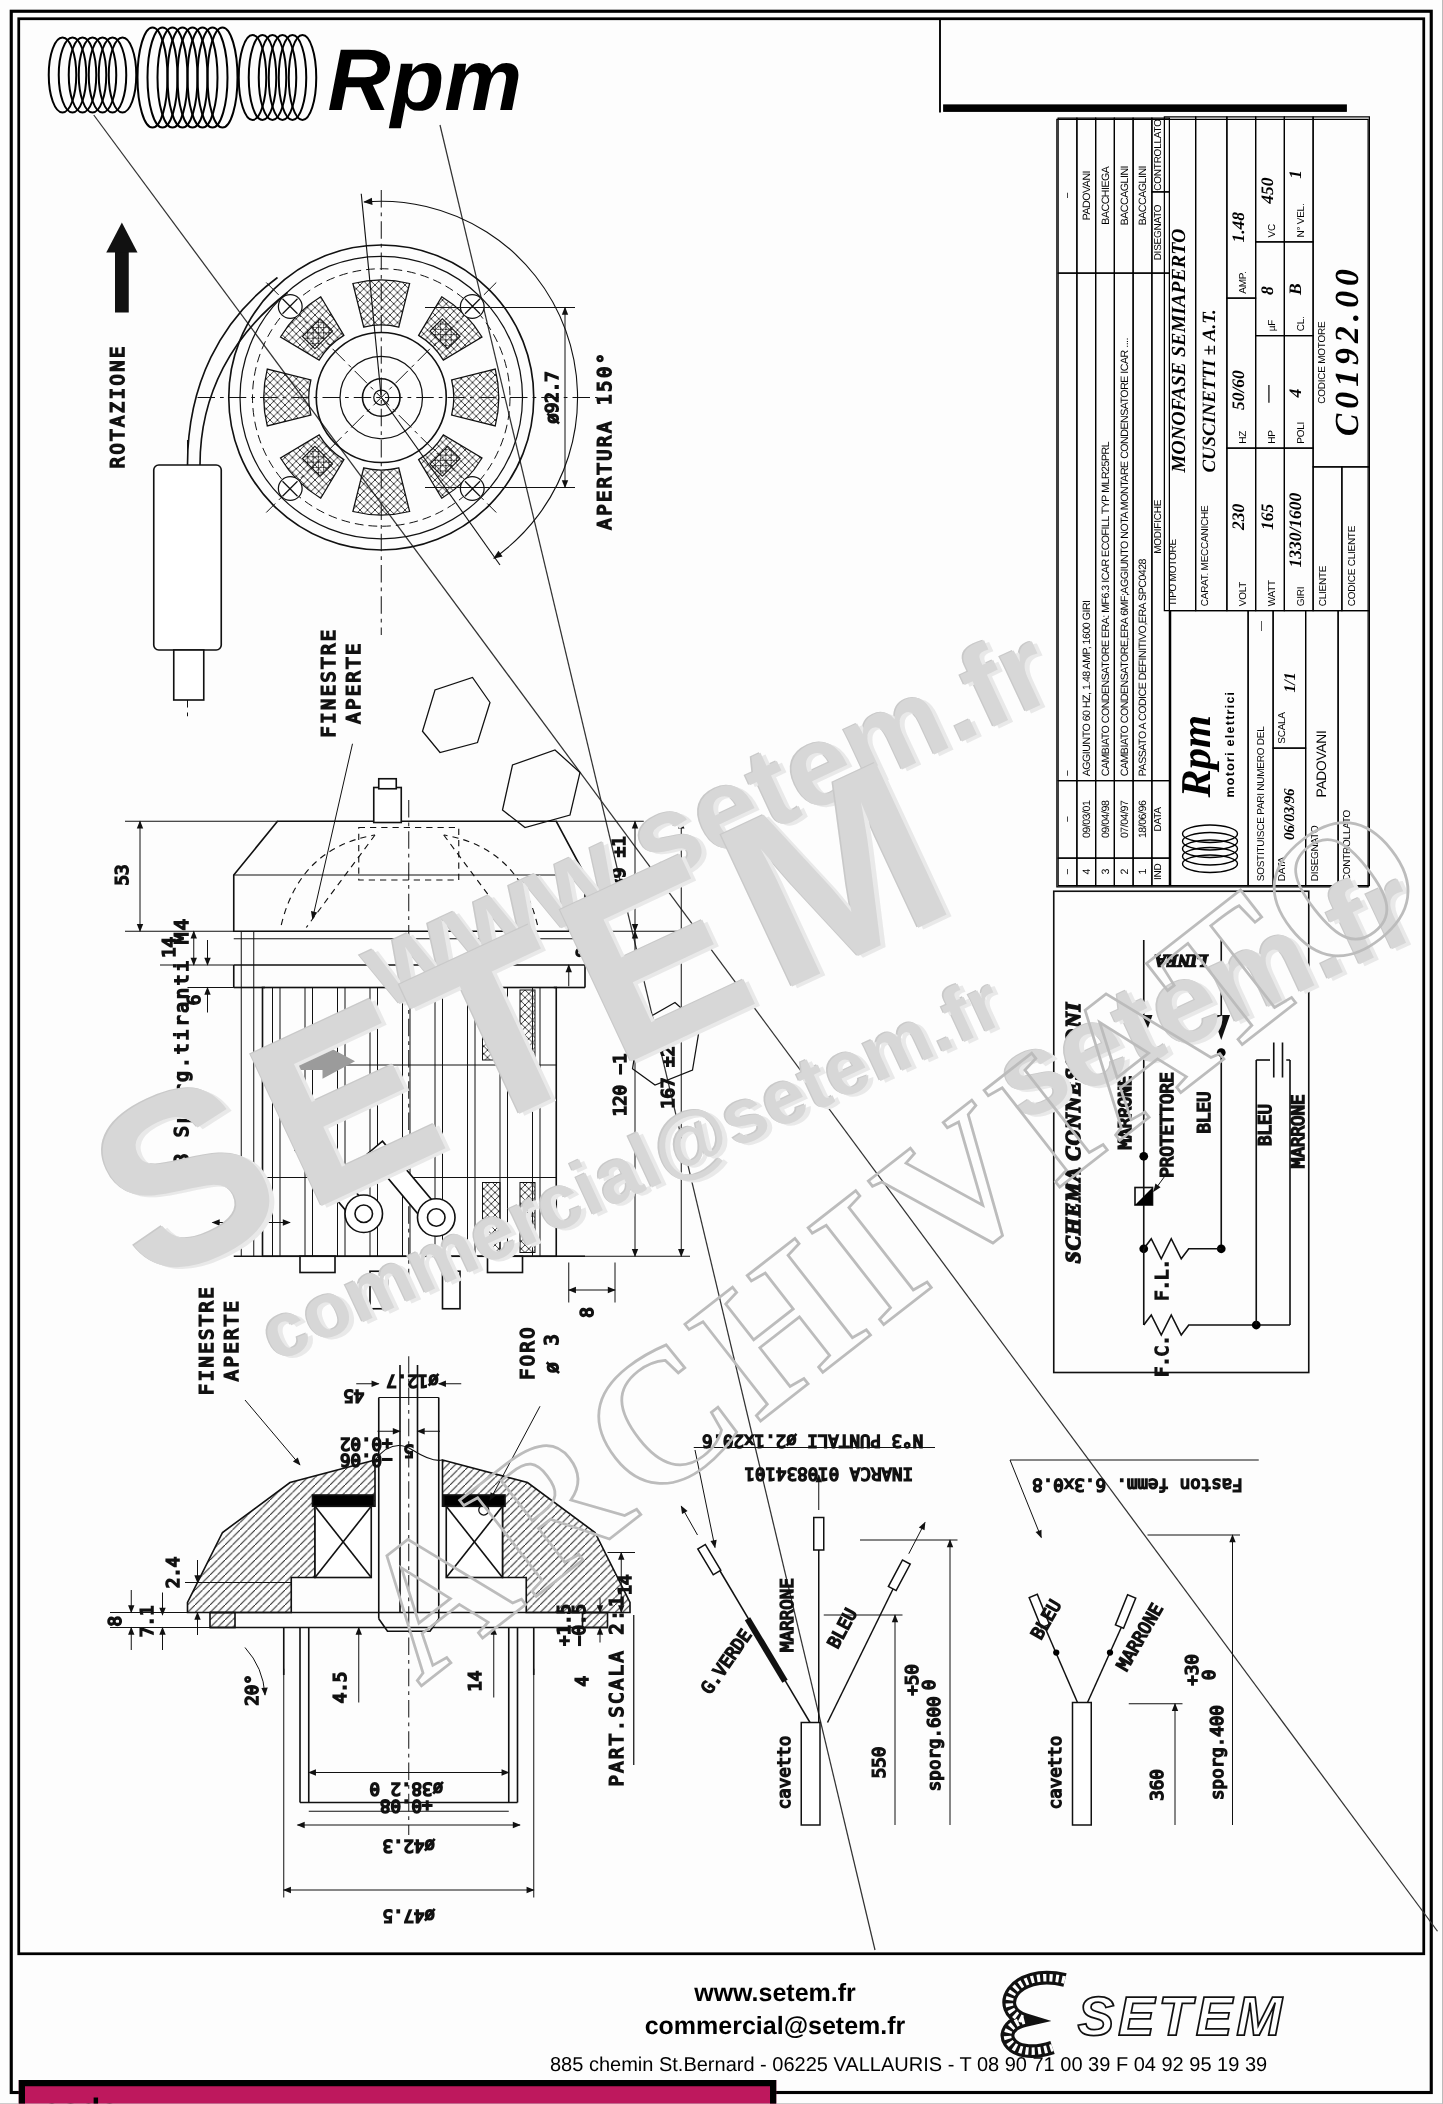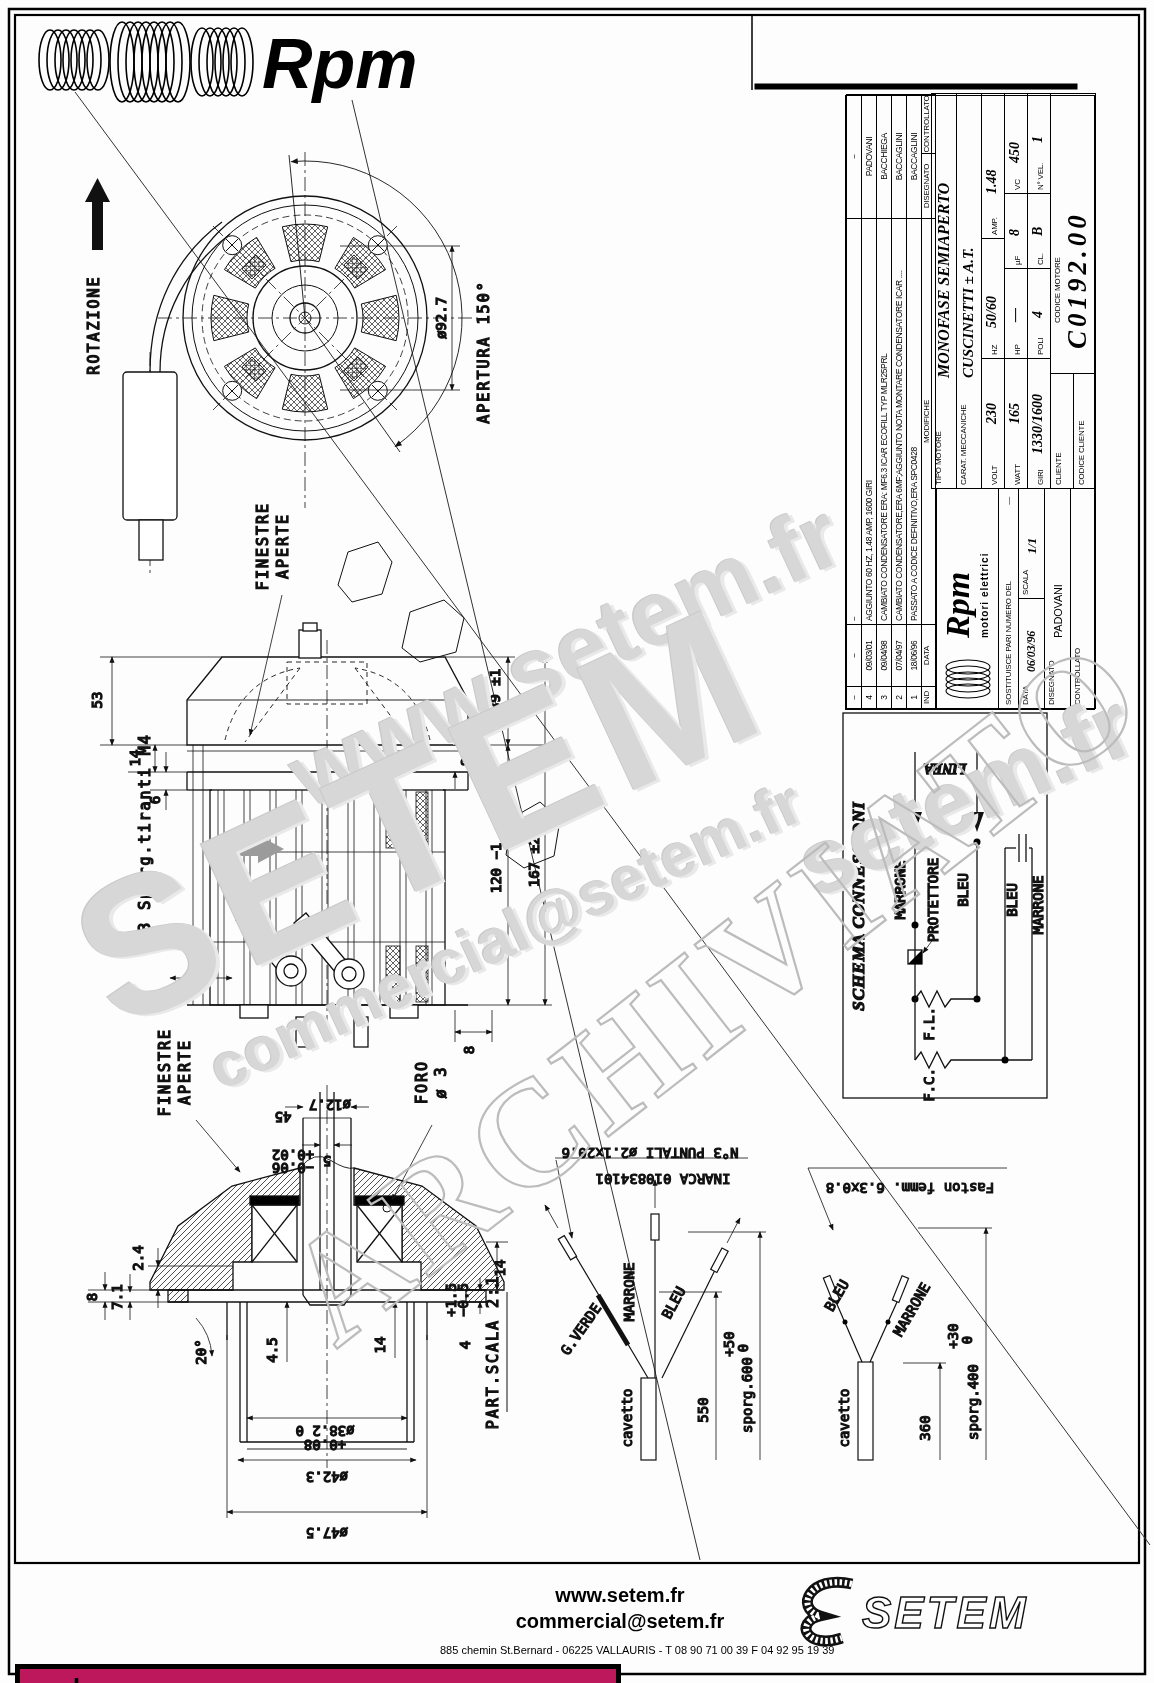--- a/index.html
+++ b/index.html
@@ -21,21 +21,21 @@
   .sl{font-size:8px;line-height:9px;letter-spacing:-0.2px;}
   .rv{font-size:8.5px;line-height:14px;letter-spacing:-0.4px;white-space:nowrap;}
   .vl{font-family:"Liberation Serif",serif;font-style:italic;font-weight:bold;}
   
   .codebox{position:absolute;left:15px;top:1664px;width:606px;height:100px;border:5px solid #000;
            box-sizing:border-box;z-index:2;background:#be185d;}
   .codebox .cl{position:absolute;left:14px;top:4px;font-size:26px;font-weight:bold;}
   .codebox .cv{position:absolute;left:150px;top:10px;font-size:54px;font-weight:bold;letter-spacing:1px;}
   .fcenter{position:absolute;left:455px;top:1582px;width:330px;text-align:center;z-index:2;}
   .fcenter div{font-weight:bold;font-size:20px;line-height:26px;}
-  .faddr{position:absolute;left:440px;top:1644px;width:640px;font-size:11px;z-index:2;white-space:nowrap;}
+  .faddr{position:absolute;left:440px;top:1644px;width:640px;font-size:16px;z-index:2;white-space:nowrap;}
 </style>
 </head>
 <body>
 
 <div id="sheet">
 
   <svg width="1154" height="1683" viewBox="0 0 1154 1683" style="position:absolute;left:0;top:0;z-index:1">
     <defs>
       <marker id="ar" viewBox="0 0 10 10" refX="9" refY="5" markerWidth="10" markerHeight="8" orient="auto-start-reverse">
         <path d="M0,1 L10,5 L0,9 z" fill="#111"></path>

